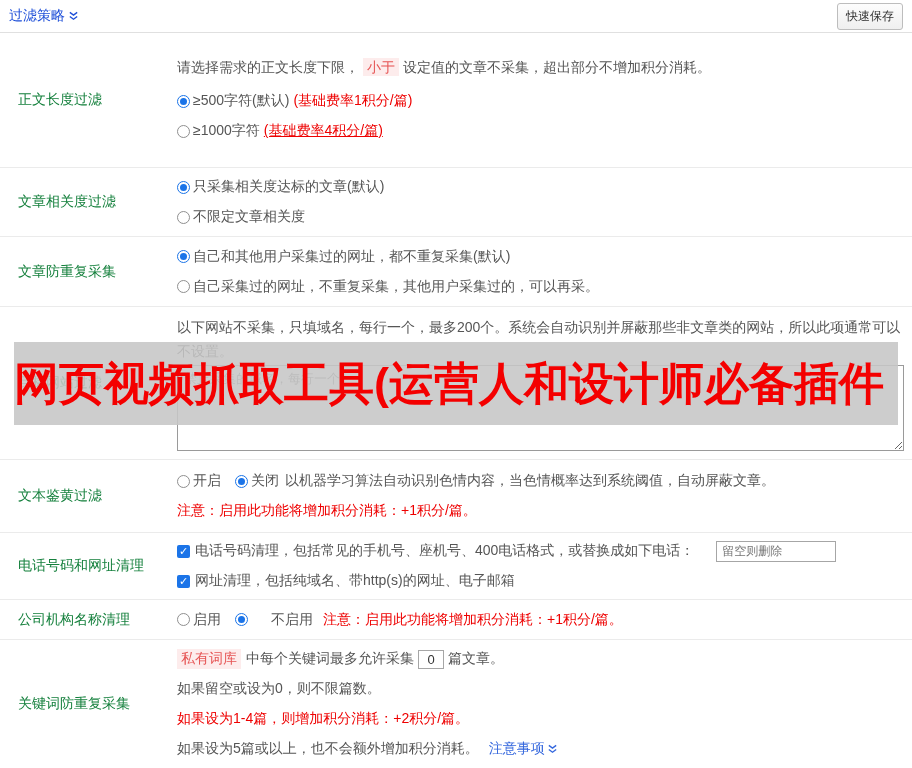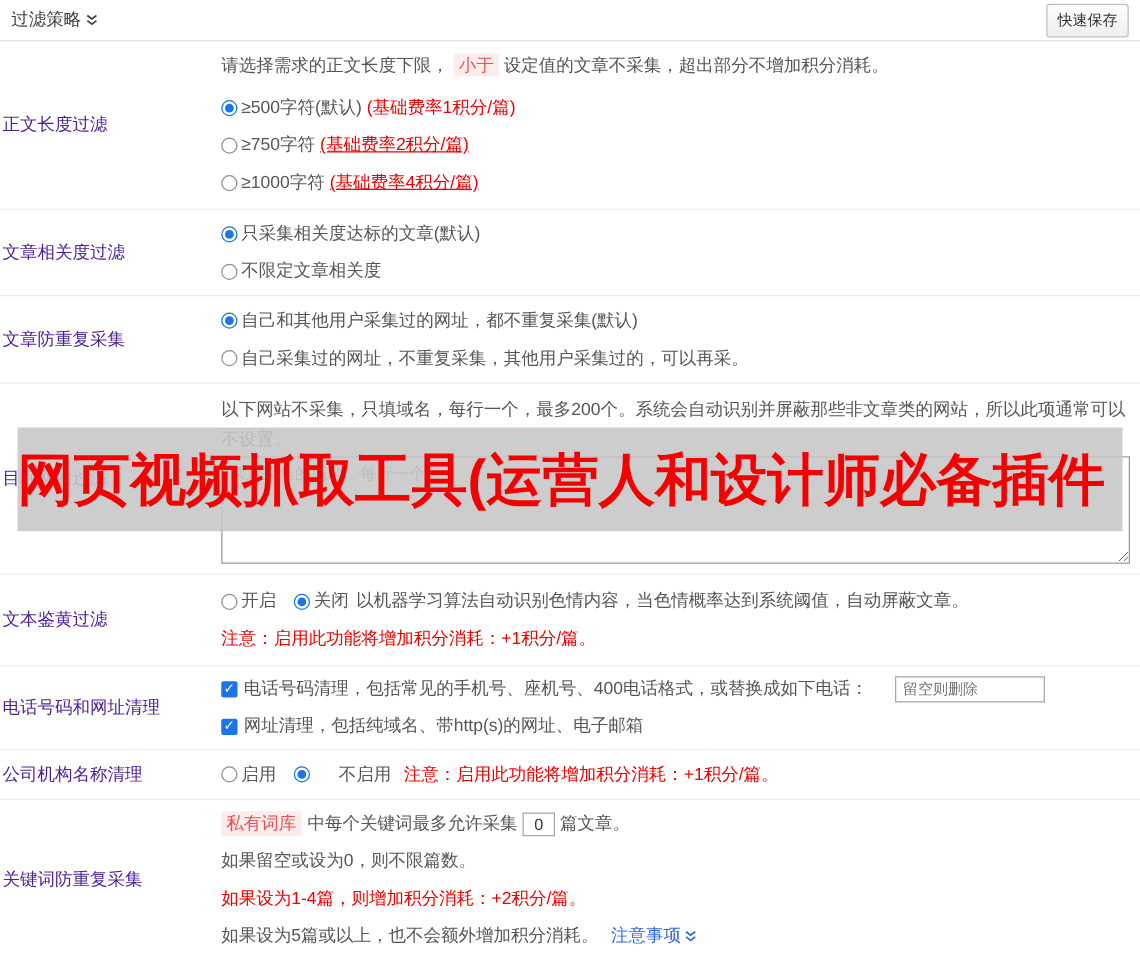--- a/index.html
+++ b/index.html
@@ -3,30 +3,30 @@
 <meta charset="utf-8">
 <style>
   * { margin:0; padding:0; box-sizing:border-box; }
   html,body { width:912px; height:768px; overflow:hidden; background:#fff;
     font-family:"Liberation Sans","DejaVu Sans",sans-serif; font-size:14px; color:#555; }
   .page { position:relative; width:912px; height:768px; }
 
   
   .topbar { height:33px; display:flex; align-items:center; padding:0 9px;
     border-bottom:1px solid #e0e0e0; }
-  .page-title { color:#404040; font-size:14px; display:inline-flex; align-items:center; gap:3px; cursor:pointer; }
+  .page-title { color:#1d4ed8; font-size:14px; display:inline-flex; align-items:center; gap:3px; cursor:pointer; }
   .chev { display:inline-flex; }
   .save-btn { margin-left:auto; font-size:12px; color:#333;
     background:linear-gradient(#fdfdfd,#efefef); border:1px solid #bdbdbd;
     border-radius:3px; padding:4px 8px; cursor:pointer; font-family:inherit; }
 
   
   .row { display:flex; border-bottom:1px solid #ebebeb; }
-  .row-label { width:177px; padding-left:2px; display:flex; align-items:center;
-    color:#4c1d95; flex-shrink:0; }
+  .row-label { width:177px; padding-left:18px; display:flex; align-items:center;
+    color:#15803d; flex-shrink:0; }
   .row-content { flex:1; display:flex; flex-direction:column; justify-content:center;
     padding-right:8px; min-width:0; }
   .line { height:30px; display:flex; align-items:center; white-space:nowrap; }
   .desc { line-height:26px; margin-bottom:6px; }
 
   
   .radio { width:13px; height:13px; border-radius:50%; border:1px solid #8f8f8f;
     background:#fff; margin-right:3px; flex-shrink:0; position:relative; cursor:pointer; }
   .radio.checked { border-color:#1b74e8; }
   .radio.checked::after { content:''; position:absolute; left:2px; top:2px;
@@ -89,25 +89,20 @@
       <div class="desc">
         <span>请选择需求的正文长度下限，</span><span class="badge inline">小于</span><span>设定值的文章不采集，超出部分不增加积分消耗。</span>
       </div>
       <div class="line">
         <span class="radio checked"></span>
         <span>≥500字符(默认)</span>
         <span class="note-red ml4">(基础费率1积分/篇)</span>
       </div>
       <div class="line">
         <span class="radio"></span>
-        <span>≥750字符</span>
-        <span class="note-red underline ml4">(基础费率2积分/篇)</span>
-      </div>
-      <div class="line">
-        <span class="radio"></span>
         <span>≥1000字符</span>
         <span class="note-red underline ml4">(基础费率4积分/篇)</span>
       </div>
     </div>
   </div>
 
   <div class="row r2">
     <div class="row-label">文章相关度过滤</div>
     <div class="row-content">
       <div class="line">

